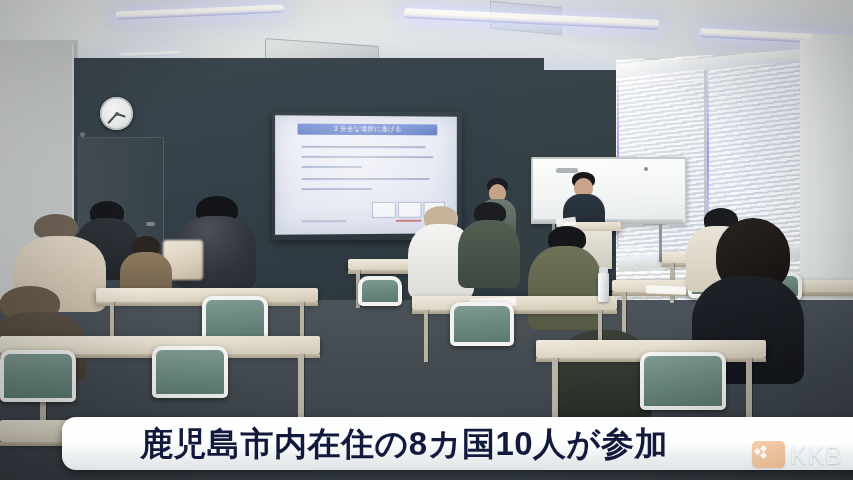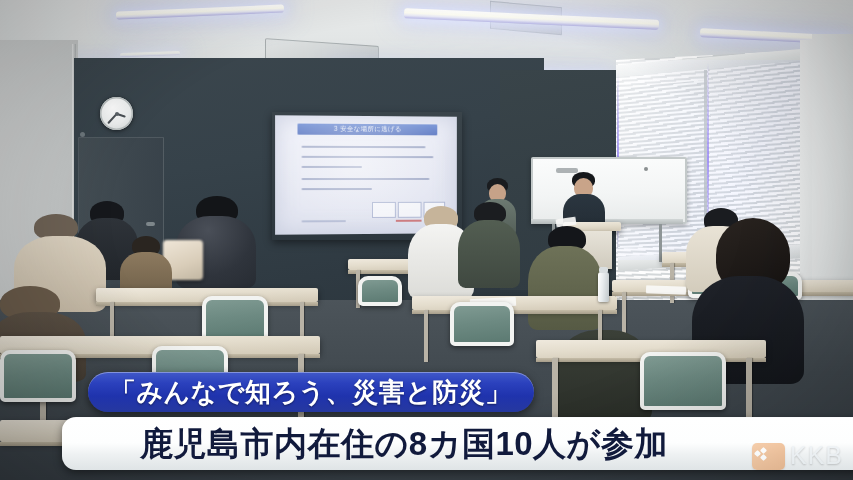--- a/index.html
+++ b/index.html
@@ -421,21 +421,21 @@
     font-weight: 700;
     color: #111a3c;
     letter-spacing: .5px;
     white-space: nowrap;
   }
 
   
   .logo-watermark {
     position:absolute;
     right: 10px; bottom: 10px;
-    display:flex; align-items:flex-end; gap: 5px;
+    display:flex; align-items:flex-start; gap: 5px;
     opacity: .55;
   }
   .logo-mark {
     width: 33px; height: 27px;
     border-radius: 5px;
     background: linear-gradient(135deg, #f0a86a 0%, #e89856 55%, #e08c48 100%);
     position: relative;
     box-shadow: 0 1px 2px rgba(0,0,0,.2);
   }
   .logo-mark .d {
@@ -685,23 +685,20 @@
       </div>
 
     <div class="desk" style="left:0px;top:420px;width:240px;height:22px;">
         <div class="desk-edge"></div>
       </div>
 
     <div class="vignette"></div>
   </div>
 
 
-  <div class="headline-bar">
-    <span class="txt">「みんなで知ろう、災害と防災」</span>
-  </div>
 
   <div class="subtitle-bar">
     <span class="txt">鹿児島市内在住の8カ国10人が参加</span>
   </div>
 
   <div class="logo-watermark">
     <span class="logo-mark">
       <i class="d d1"></i>
       <i class="d d2"></i>
       <i class="d d3"></i>

